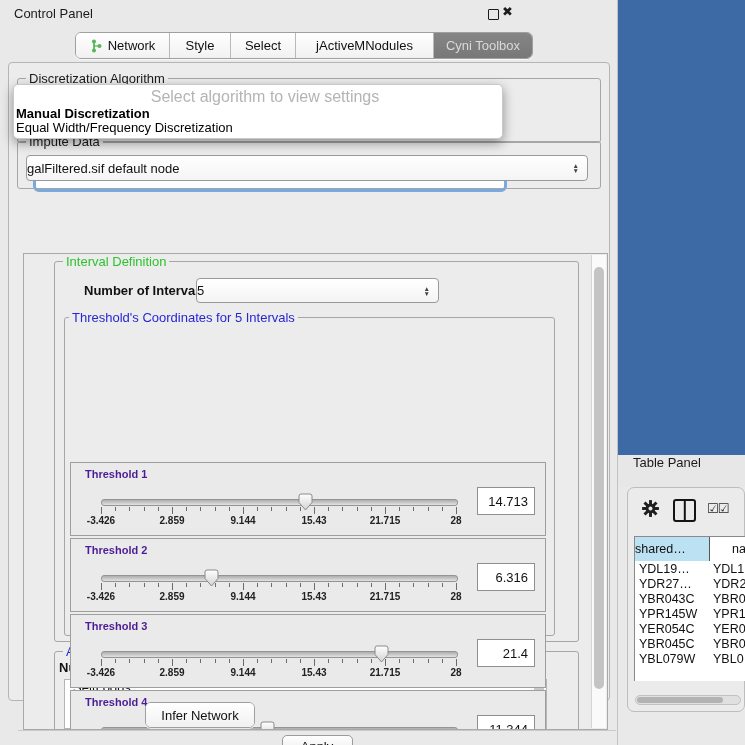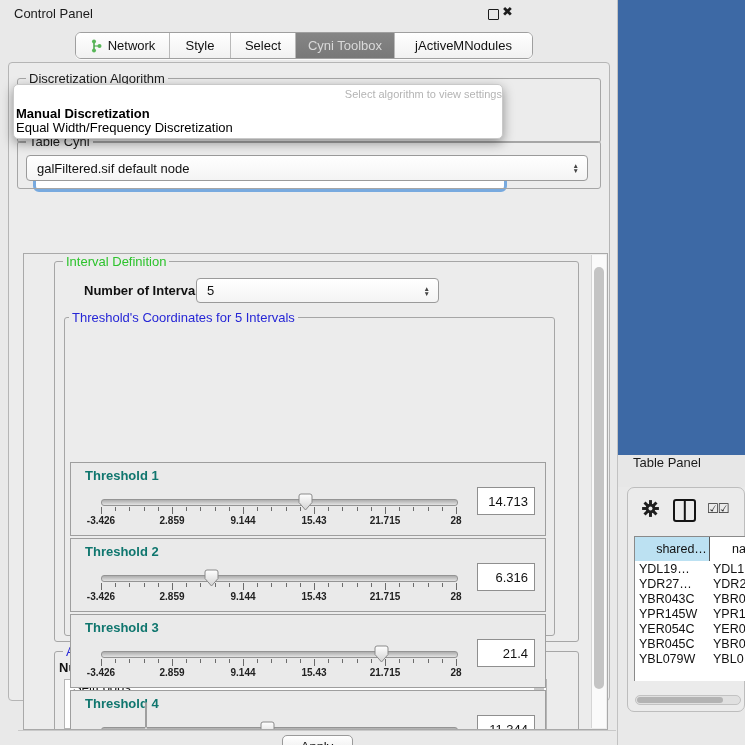--- a/index.html
+++ b/index.html
@@ -21,37 +21,37 @@
   .seg.sel{background:linear-gradient(#858585,#787878);color:#d9d9d9;}
   #top-tabs{left:75px;top:32px;height:25px;}
   #bottom-tabs{left:145px;top:702px;height:24px;}
   
   #main-panel{left:8px;top:62px;width:600px;height:637px;background:#ececec;border:1px solid #b5b5b5;border-radius:4px;}
   .groupbox{position:absolute;border:1px solid #a6a6a6;border-radius:3px;}
   .grouptitle{position:absolute;top:-8px;left:8px;background:#ececec;padding:0 3px;font-size:13px;color:#1a1a1a;white-space:nowrap;}
   .grouptitle.green{color:#2dc32d;}
   .grouptitle.blue{color:#2626d6;}
   .combo{position:absolute;background:linear-gradient(#ffffff,#f4f4f4);border:1px solid #9a9a9a;border-radius:4px;
-         font-size:13px;color:#111;display:flex;align-items:center;padding-left:10px;box-sizing:border-box;}
+         font-size:13px;color:#111;display:flex;align-items:center;box-sizing:border-box;}
   .stepper{position:absolute;right:8px;top:50%;transform:translateY(-50%);display:flex;flex-direction:column;line-height:5px;
            font-size:6.5px;color:#444;}
   
   #algo-combo{left:24px;top:99px;width:474px;height:30px;border:3px solid #78aadf;border-radius:6px;background:#fff;box-sizing:border-box;}
   
   #algo-popup{left:13px;top:84px;width:488px;height:53px;background:#fff;border:1px solid #c9c9c9;border-radius:5px;
               box-shadow:0 4px 12px rgba(0,0,0,.4);z-index:5;}
-  #algo-placeholder{top:3px;left:0;width:100%;text-align:right;font-size:11px;color:#b4b4b4;}
+  #algo-placeholder{top:3px;left:0;width:100%;text-align:center;font-size:16px;color:#b4b4b4;padding-left:7px;}
   .algo-option{position:absolute;left:2px;font-size:13px;color:#000;white-space:nowrap;}
   
   #scrollpane{left:14px;top:190px;width:583px;height:475px;border:1px solid #a9a9a9;background:#ececec;overflow:hidden;}
   #v-scrollbar{right:1px;top:1px;width:14px;height:473px;background:#fafafa;border-left:1px solid #d5d5d5;}
   #v-thumb{left:1.5px;top:12px;width:10px;height:422px;background:#c4c4c4;border-radius:6px;}
   
   .thr-panel{position:absolute;left:46px;width:476px;height:74px;background:#eaeaea;border:1px solid #9e9e9e;box-sizing:border-box;}
-  .thr-label{position:absolute;left:14px;top:5px;font-size:13px;font-weight:bold;color:#0f766e;}
+  .thr-label{position:absolute;left:14px;top:5px;font-size:11px;font-weight:bold;color:#4c1d95;}
   .thr-track{position:absolute;left:30px;top:36px;width:355px;height:5px;border:1px solid #949494;border-radius:3px;
              background:linear-gradient(#adadad,#e3e3e3);}
   .tick{position:absolute;width:1px;background:#6b6b6b;}
   .tick-label{position:absolute;top:52px;font-size:10px;font-weight:bold;color:#222;transform:translateX(-50%);white-space:nowrap;text-align:center;}
   .thr-value{position:absolute;left:406px;top:24px;width:58px;height:28px;background:#fff;border:1px solid #8f8f8f;
              font-size:13px;color:#111;text-align:right;line-height:28px;padding-right:6px;box-sizing:border-box;}
   .thumb{position:absolute;top:30px;}
   
   #attr-list{left:40px;top:425px;width:481px;height:48px;background:#fff;border:1px solid #b5b5b5;overflow:hidden;}
   .attr-item{font-size:13px;color:#111;padding-left:8px;line-height:16px;white-space:nowrap;}
@@ -64,21 +64,21 @@
   #desktop{left:618px;top:0;width:127px;height:455px;background:#3d69a5;}
   
   #tp-header{left:618px;top:455px;width:127px;height:32px;background:#e7e7e7;display:flex;align-items:flex-start;}
   #tp-title{font-size:13px;color:#1a1a1a;margin-left:15px;}
   #tp-container{left:627px;top:487px;width:118px;height:225px;background:#ebebeb;border:1px solid #bdbdbd;border-radius:7px;box-sizing:border-box;}
   #tp-toolbar{left:0;top:0;width:118px;height:44px;}
   #col-icon{left:45px;top:11px;width:19px;height:19px;border:2.4px solid #141414;border-radius:3px;}
   #col-icon::after{content:"";position:absolute;left:50%;top:0;width:2.4px;height:100%;background:#141414;transform:translateX(-50%);}
   #check-icons{left:79px;top:13px;font-size:13px;color:#2a2a2a;letter-spacing:-1px;}
   #tp-table{left:6px;top:48px;width:112px;height:144px;background:#fff;border-left:1px solid #8a8a8a;border-top:1px solid #8a8a8a;overflow:hidden;}
-  .th-cell{position:absolute;top:0;height:24px;font-size:12.5px;color:#111;display:flex;align-items:center;justify-content:center;box-sizing:border-box;padding-left:19px;}
+  .th-cell{position:absolute;top:0;height:24px;font-size:12.5px;color:#111;display:flex;align-items:center;justify-content:flex-start;box-sizing:border-box;}
   #th-divider{position:absolute;left:74px;top:0;width:1px;height:24px;background:#555;}
   #tp-rows{position:absolute;left:0;top:25px;width:160px;height:103px;overflow:hidden;}
   .tp-row{position:absolute;left:0;width:160px;height:15px;font-size:12.5px;color:#111;line-height:15px;white-space:nowrap;}
   .tp-c1{position:absolute;left:4px;}
   .tp-c2{position:absolute;left:78px;}
   #h-scrollbar{left:7px;top:207px;width:104px;height:8px;background:#e0e0e0;border:1px solid #c2c2c2;border-radius:5px;}
   #h-thumb{position:absolute;left:1px;top:0.5px;width:86px;height:6px;background:#b3b3b3;border-radius:4px;}
   .bold{font-weight:bold;}
 </style>
 </head>
@@ -110,37 +110,37 @@
           <circle cx="9.5" cy="7" r="2" fill="#57b657"></circle>
         </svg>
         <span>Network</span>
       </div>
       <div class="seg" style="width: 60px;">
         <span>Style</span>
       </div>
       <div class="seg" style="width: 64px;">
         <span>Select</span>
       </div>
+      <div class="seg" style="width: 137px;">
+        <span>jActiveMNodules</span>
+      </div>
       <div class="seg sel" style="width: 98px;">
         <span>Cyni Toolbox</span>
       </div>
-      <div class="seg" style="width: 137px;">
-        <span>jActiveMNodules</span>
-      </div>
     </div>
 
   <div id="main-panel" class="abs">
 
     <div class="groupbox" style="left:8px;top:15px;width:582px;height:63px;">
       <span class="grouptitle">Discretization Algorithm</span>
     </div>
     <div id="algo-combo" class="abs"></div>
 
     <div class="groupbox" style="left:8px;top:78px;width:582px;height:46px;">
-      <span class="grouptitle">Table Cyni</span>
+      <span class="grouptitle">Impute Data</span>
       <div class="combo" style="left:8px;top:13px;width:562px;height:26px;">
         <span>galFiltered.sif default node</span>
         <span class="stepper">
             <span>▲</span>
             <span>▼</span>
           </span>
       </div>
     </div>
 
     <div id="scrollpane" class="abs">
@@ -305,20 +305,23 @@
           <div class="thr-value">11.344</div>
         </div>
       </div>
 
     <div id="apply-bar" class="abs">
       <div id="apply-btn">Apply</div>
     </div>
   </div>
 
   <div id="bottom-tabs" class="abs segstrip">
+      <div class="seg" style="width: 108px;">
+        <span>Infer Network</span>
+      </div>
     </div>
 </div>
 
 <div id="algo-popup" class="abs">
   <div id="algo-placeholder" class="abs">Select algorithm to view settings</div>
   <div id="algo-options">
       <div class="algo-option bold" style="top: 21px;">Manual Discretization</div>
       <div class="algo-option" style="top: 35px;">Equal Width/Frequency Discretization</div>
     </div>
 </div>

